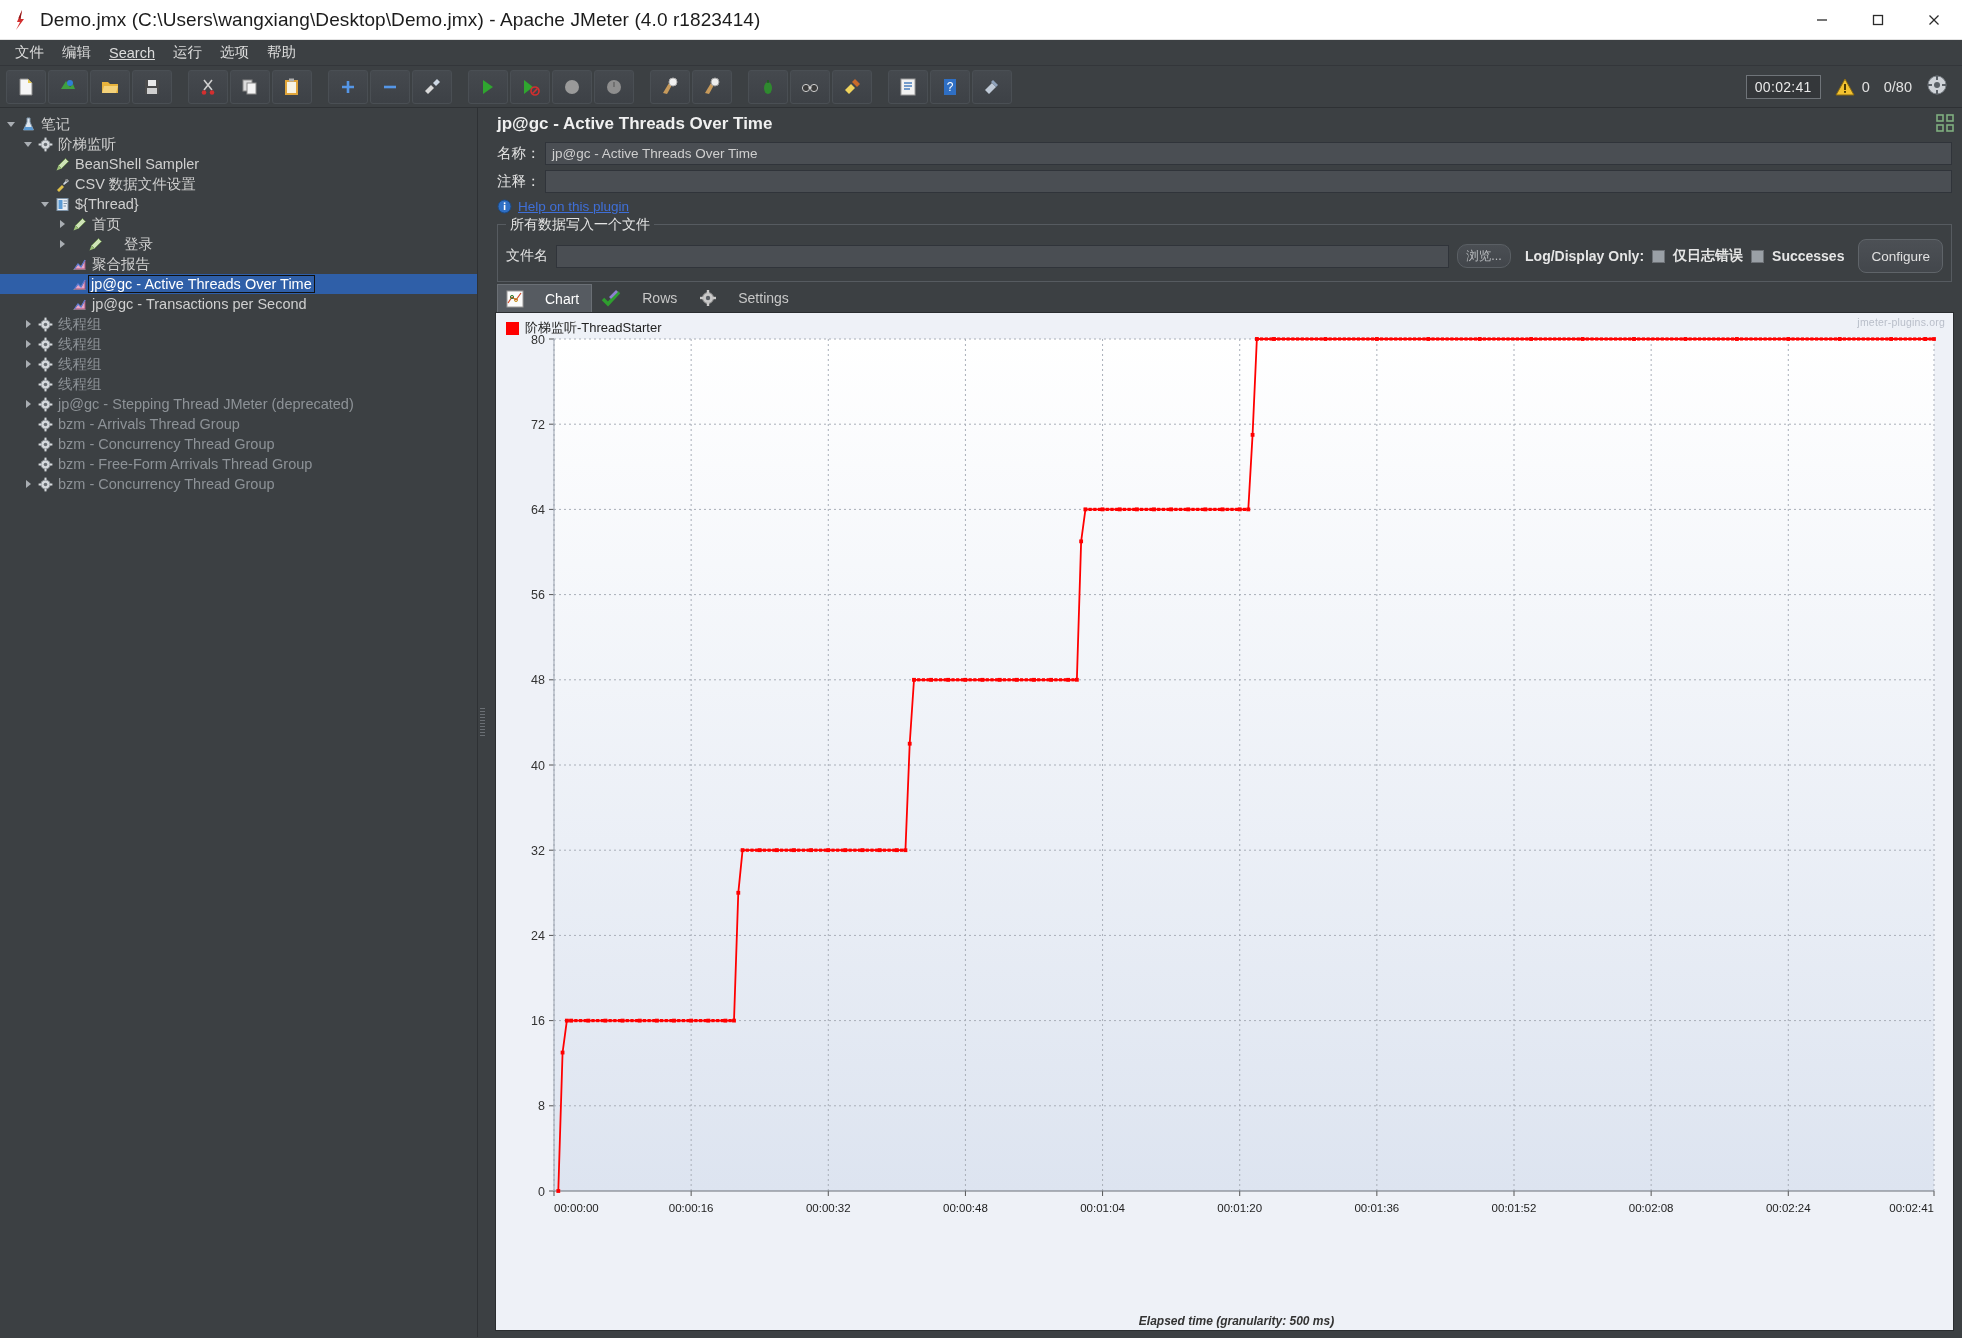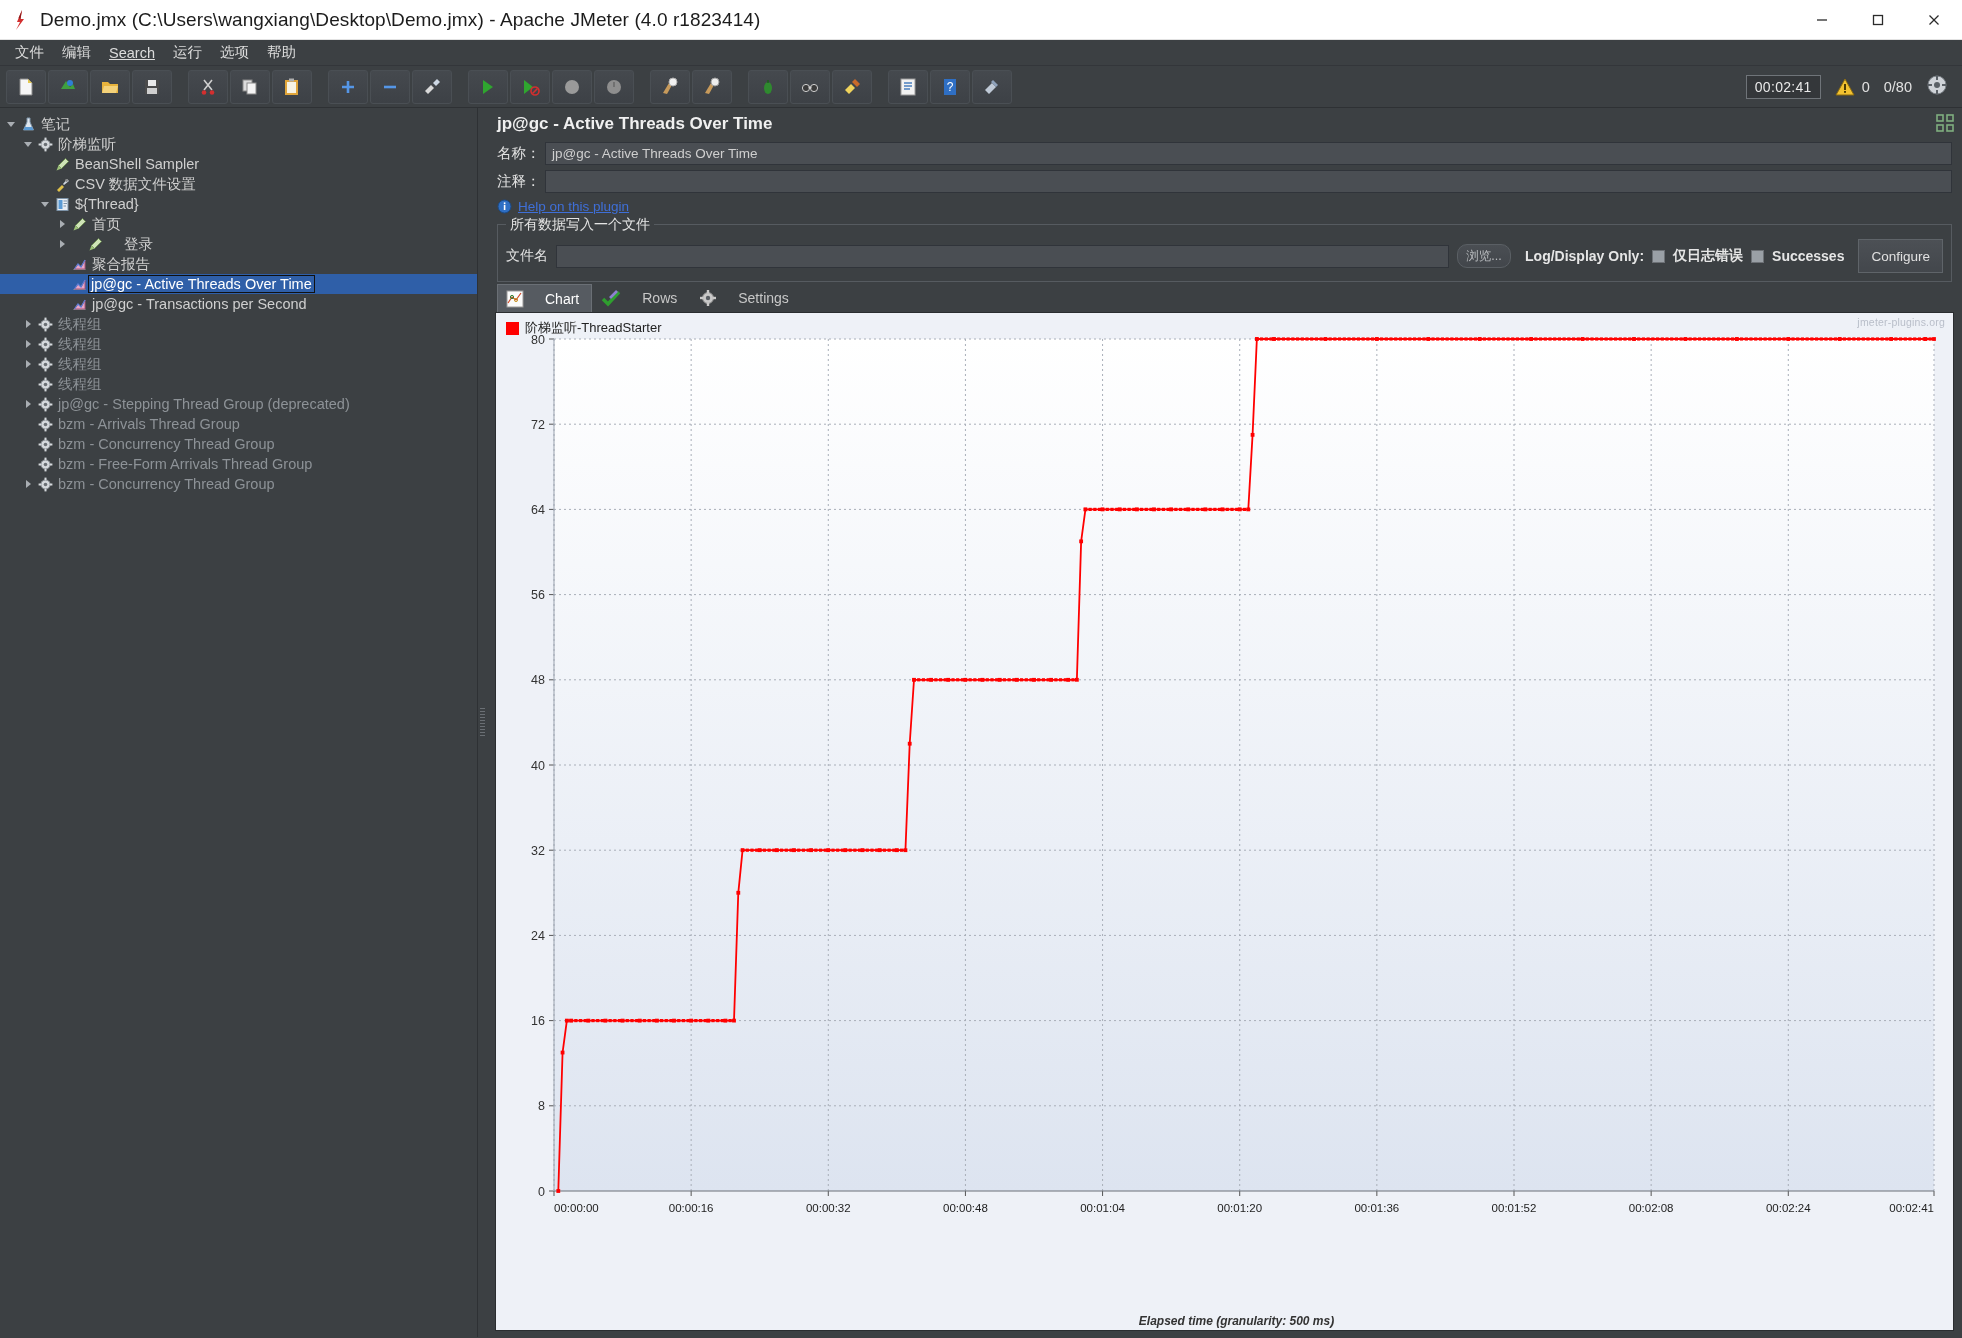--- a/index.html
+++ b/index.html
@@ -124,21 +124,21 @@
     min-width:54px; height:24px; border:1px solid #5a5f64; border-radius:10px;
     background:linear-gradient(#4a4e53,#42464b); font-size:12.5px; color:#b9bcbf;
     display:flex; align-items:center; justify-content:center; padding:0 8px;
   }
   .logonly{ font-size:14px; color:#e6e6e6; font-weight:bold; margin-left:6px; }
   .chk{
     width:13px; height:13px; background:#9aa0a6; border:1px solid #6d7176; display:inline-block;
   }
   .chklabel{ font-size:14px; color:#e6e6e6; font-weight:bold; }
   .configbtn{
-    height:25px; border:1px solid #5f6469; border-radius:0;
+    height:25px; border:1px solid #5f6469; border-radius:8px;
     background:linear-gradient(#4c5055,#43474c); font-size:13.5px; color:#e0e0e0;
     display:flex; align-items:center; justify-content:center; padding:16px 12px;
     margin-left:6px;
   }
 
   
   .tabs{ display:flex; align-items:flex-end; height:30px; padding:8px 10px 0 10px; gap:0; }
   .tab{
     display:flex; align-items:center; gap:21px; height:28px; padding:0 12px 0 8px;
     font-size:14px; color:#c8c8c8; border:1px solid transparent; cursor:pointer;
@@ -611,21 +611,21 @@
               <circle cx="7.5" cy="7.5" r="4.6" fill="#d5d9dd" stroke="#8d9297"></circle>
               <circle cx="7.5" cy="7.5" r="1.8" fill="#6a6f74"></circle>
               <g stroke="#d5d9dd" stroke-width="2">
                 <line x1="7.5" y1="0.6" x2="7.5" y2="3"></line>
                 <line x1="7.5" y1="12" x2="7.5" y2="14.4"></line>
                 <line x1="0.6" y1="7.5" x2="3" y2="7.5"></line>
                 <line x1="12" y1="7.5" x2="14.4" y2="7.5"></line>
               </g>
             </svg>
           </span>
-          <span class="tlabel">jp@gc - Stepping Thread Group (deprecated)</span>
+          <span class="tlabel">jp@gc - Stepping Thread JMeter (deprecated)</span>
         </div>
         <div class="trow dim" style="padding-left: 21px;">
           <span class="twist"></span>
           <span class="ticon">
             <svg width="15" height="15" viewBox="0 0 15 15">
               <circle cx="7.5" cy="7.5" r="4.6" fill="#d5d9dd" stroke="#8d9297"></circle>
               <circle cx="7.5" cy="7.5" r="1.8" fill="#6a6f74"></circle>
               <g stroke="#d5d9dd" stroke-width="2">
                 <line x1="7.5" y1="0.6" x2="7.5" y2="3"></line>
                 <line x1="7.5" y1="12" x2="7.5" y2="14.4"></line>

